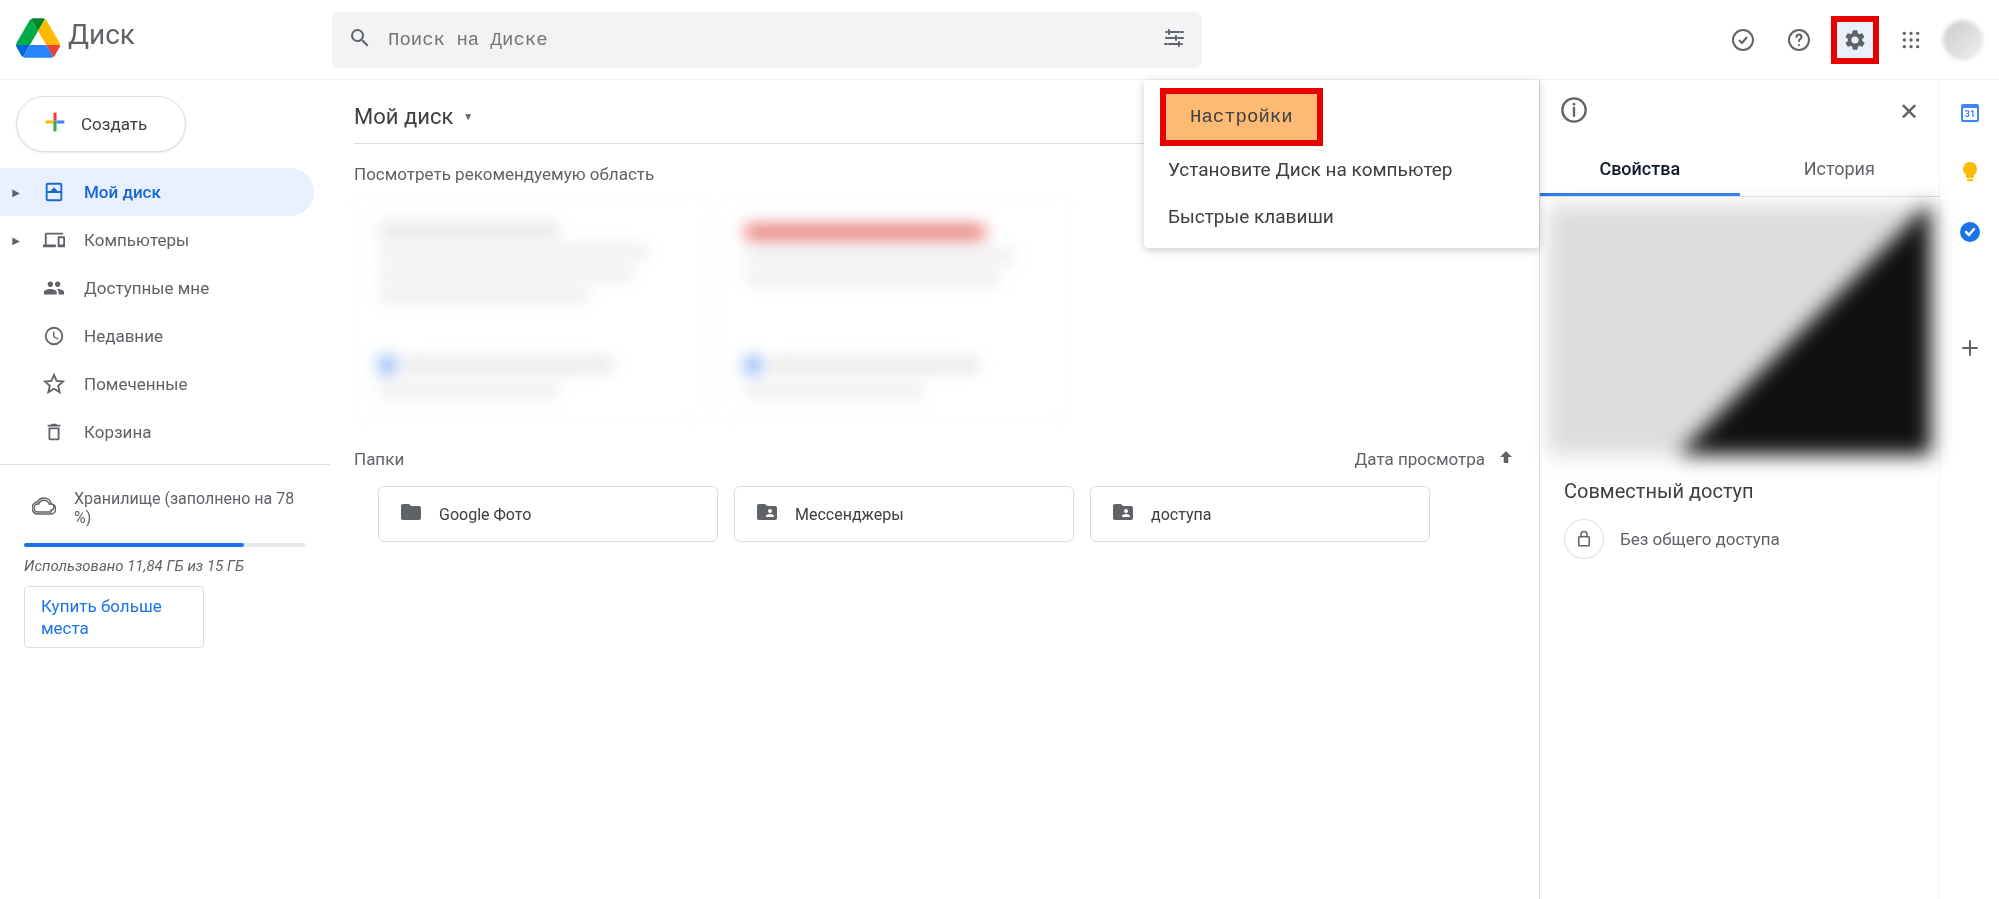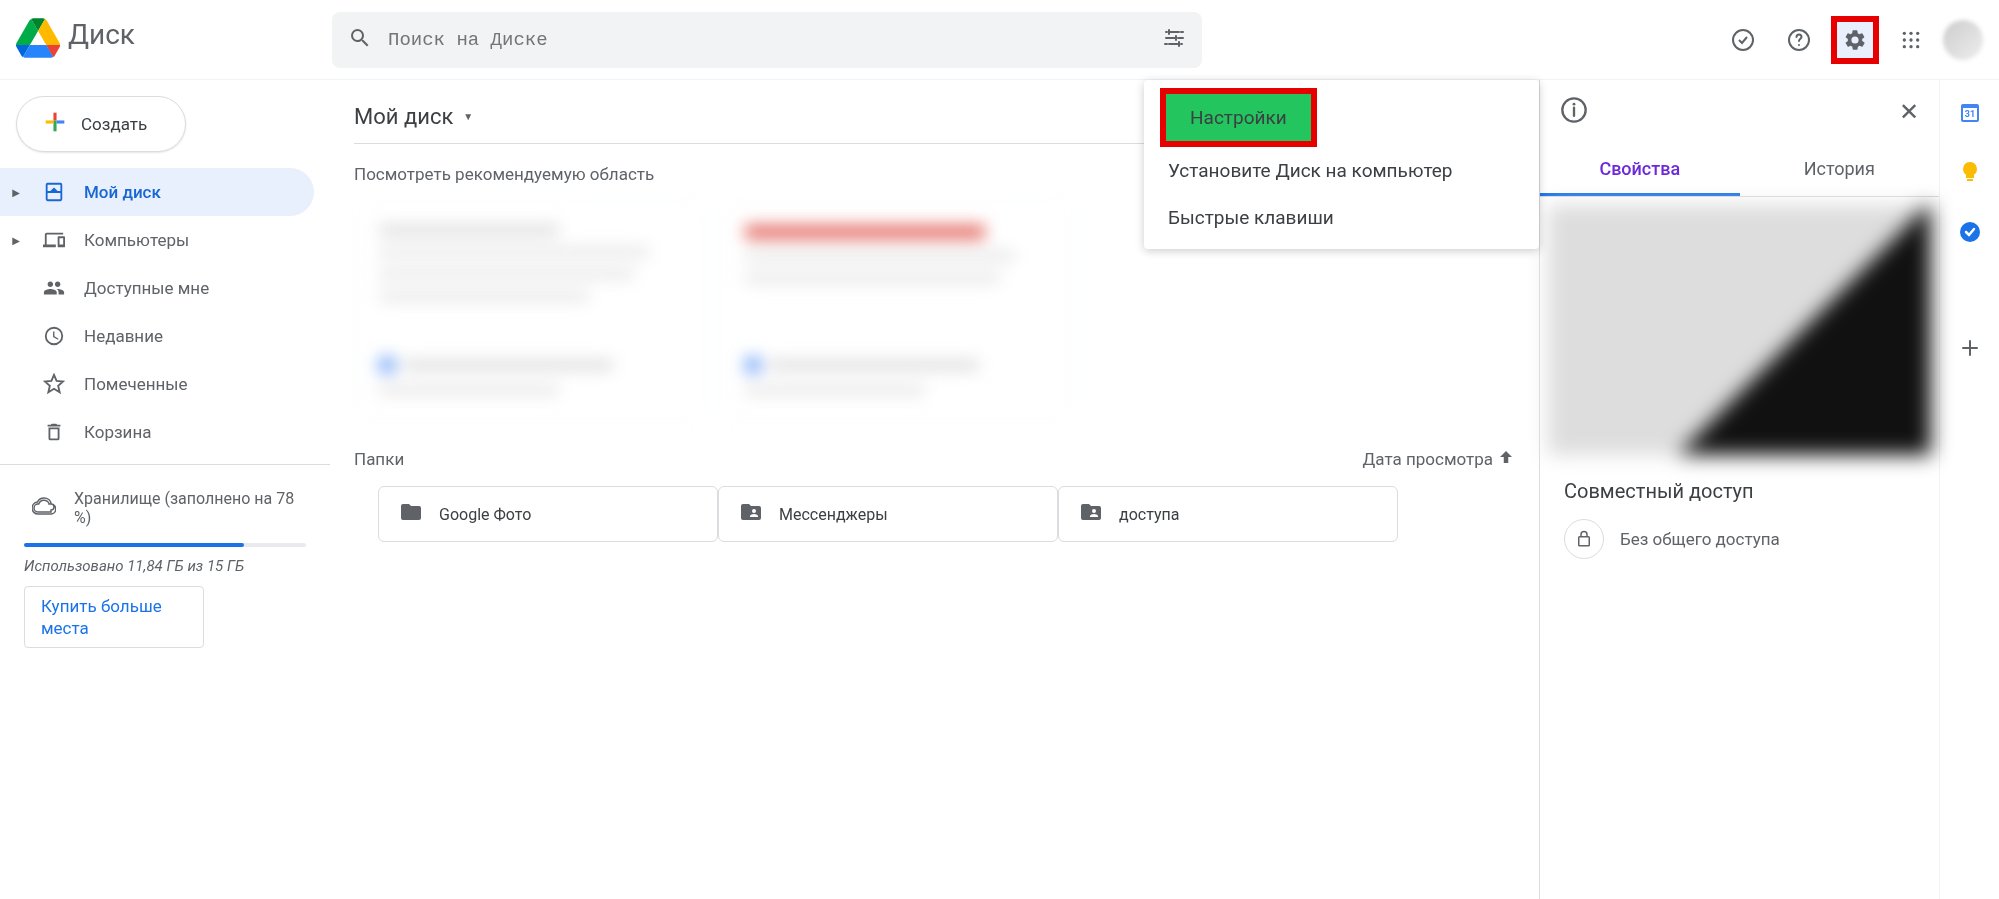--- a/index.html
+++ b/index.html
@@ -43,36 +43,36 @@
 .breadcrumb { display: flex; align-items: center; gap: 6px; font-size: 22px; color: #3c4043; padding: 8px 0 14px 0; cursor: pointer; border-bottom: 1px solid #dadce0; }
 .breadcrumb .triangle { font-size: 10px; color: #5f6368; margin-left: 4px; }
 
 .recommend { font-size: 17px; color: #5f6368; margin: 20px 0 16px 0; }
 
 .previews { display: flex; gap: 16px; }
 .preview-card { width: 350px; height: 220px; border: 1px solid #f1f3f4; border-radius: 6px; padding: 24px; display: flex; flex-direction: column; gap: 12px; filter: blur(8px); opacity: 0.7; }
 .preview-card .bar { height: 10px; border-radius: 2px; }
 
 .section-header { display: flex; justify-content: space-between; align-items: center; margin: 28px 0 16px 0; font-size: 17px; color: #5f6368; }
-.sort-control { display: flex; align-items: center; gap: 4px; cursor: pointer; }
-
-.folders { display: flex; flex-wrap: wrap; padding-left: 24px; }
+.sort-control { display: flex; align-items: center; gap: 12px; cursor: pointer; }
+
+.folders { display: flex; gap: 16px; flex-wrap: wrap; padding-left: 24px; }
 .folder { display: flex; align-items: center; gap: 16px; width: 340px; height: 56px; border: 1px solid #dadce0; border-radius: 6px; padding: 0 20px; font-size: 16px; color: #3c4043; cursor: pointer; }
 
 .settings-menu { position: absolute; top: 0; right: 0; width: 395px; background: #fff; border-radius: 4px; box-shadow: 0 2px 10px rgba(0,0,0,0.2); padding: 8px 0; z-index: 100; }
 .menu-item { padding: 12px 24px; font-size: 19px; color: #3c4043; cursor: pointer; }
-.menu-item.selected { background: #22c55e; }
+.menu-item.selected { background: #fdba74; font-family: Liberation Mono, monospace; }
 .menu-item.highlighted-red { border: 6px solid #e60000; display: inline-block; }
 
 .right-panel { width: 400px; flex-shrink: 0; border-left: 1px solid #dadce0; position: relative; }
 .panel-header { display: flex; align-items: center; justify-content: space-between; padding: 16px 20px; }
 .close-x { font-size: 24px; color: #5f6368; cursor: pointer; }
 .tabs { display: flex; border-bottom: 1px solid #dadce0; }
 .tab { flex: 1; text-align: center; padding: 14px 0; font-size: 18px; color: #5f6368; cursor: pointer; }
-.tab.active { color: #6d28d9; border-bottom: 3px solid #1a73e8; font-weight: 500; }
+.tab.active { color: #0f172a; border-bottom: 3px solid #1a73e8; font-weight: 500; }
 .panel-preview { height: 250px; margin: 8px; filter: blur(10px); background: linear-gradient(135deg, #ddd 60%, #111 60%); }
 .sharing-section { padding: 16px 24px; }
 .sharing-title { font-size: 20px; color: #3c4043; margin-bottom: 16px; }
 .sharing-row { display: flex; align-items: center; gap: 16px; font-size: 17px; color: #5f6368; }
 .lock-circle { width: 40px; height: 40px; border: 1px solid #dadce0; border-radius: 50%; display: flex; align-items: center; justify-content: center; }
 
 .side-rail { width: 60px; flex-shrink: 0; display: flex; flex-direction: column; align-items: center; padding-top: 20px; gap: 36px; border-left: 1px solid #f1f3f4; }
 .rail-icon { width: 24px; height: 24px; cursor: pointer; }
 
 svg { fill: #5f6368; }

